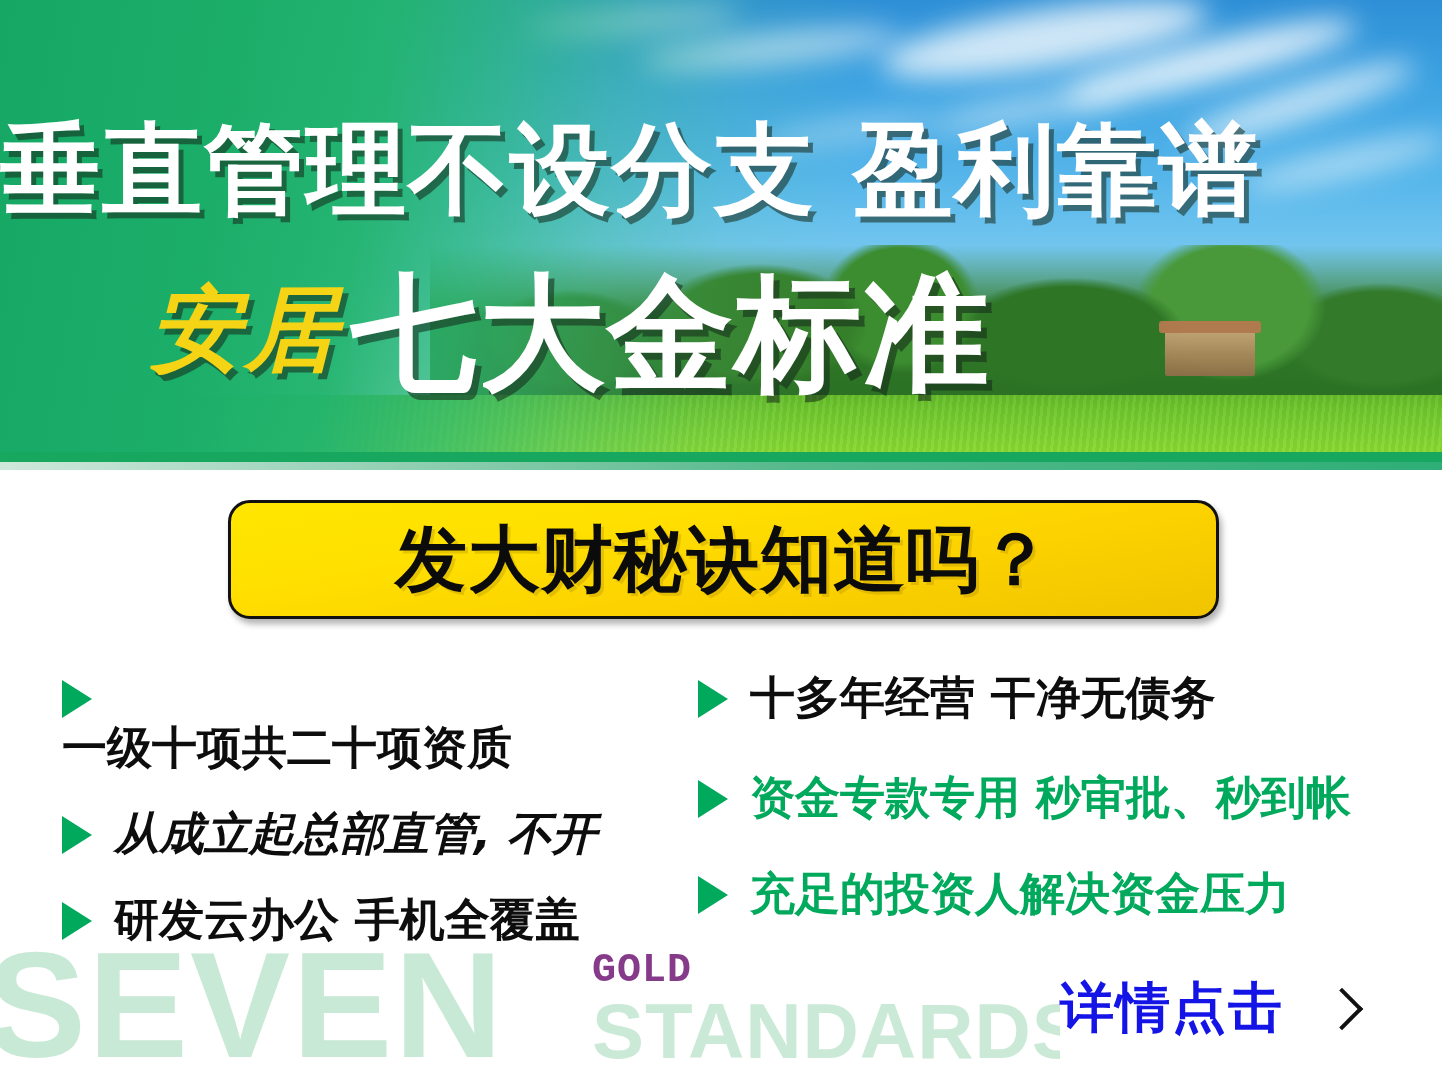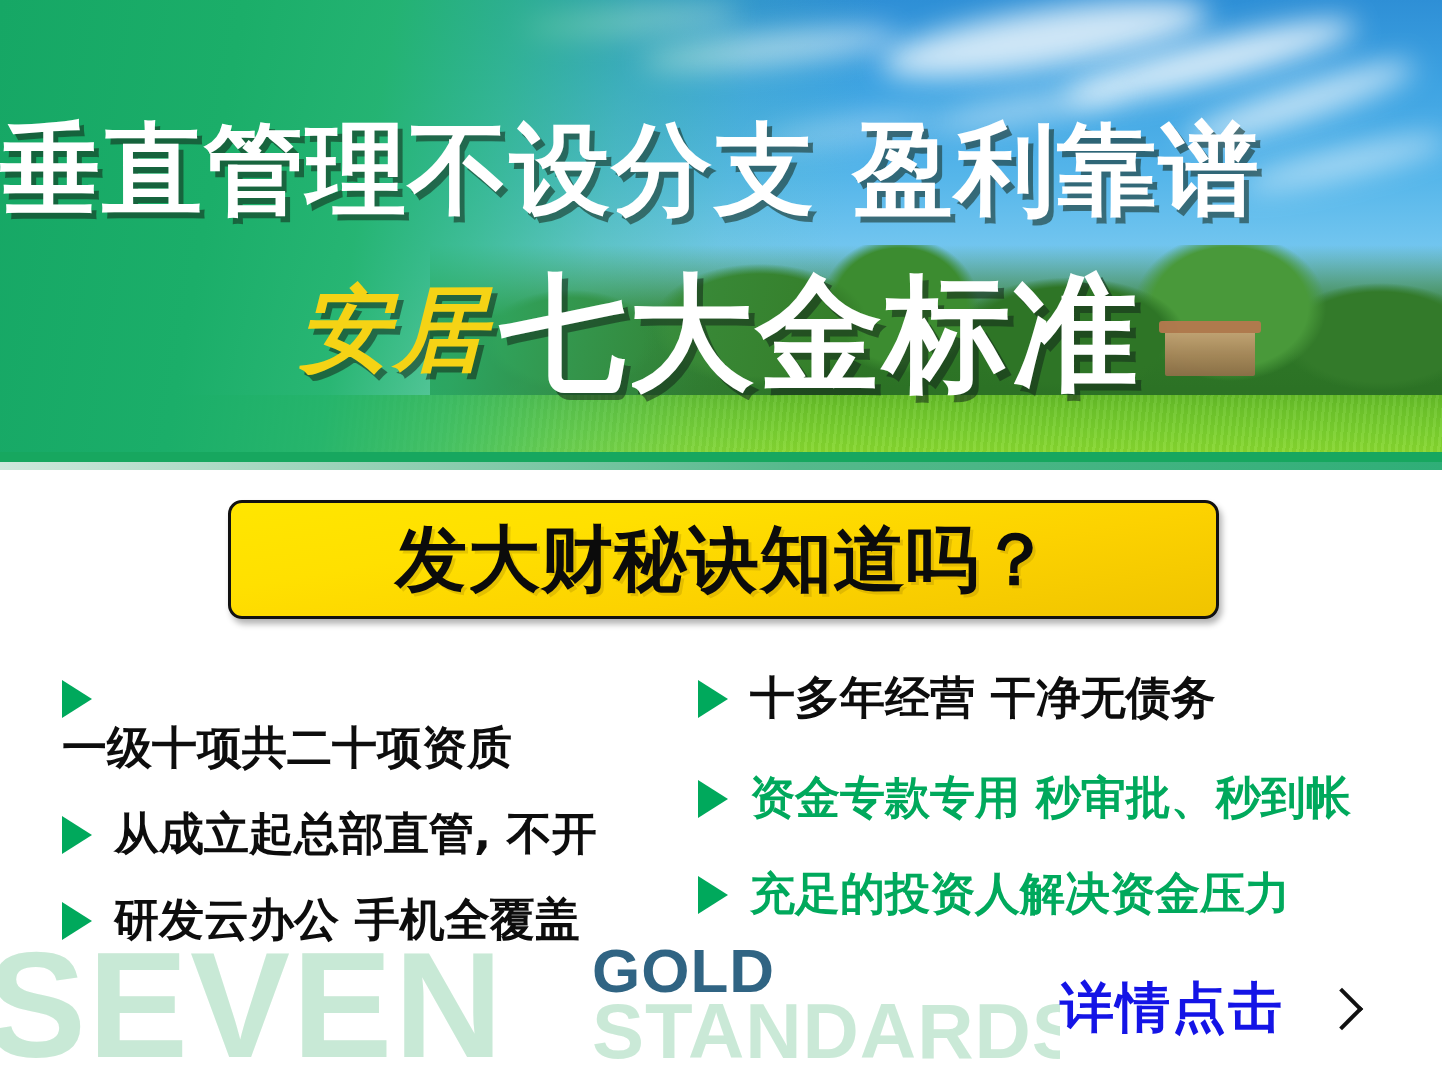--- a/index.html
+++ b/index.html
@@ -129,21 +129,21 @@
     line-height: 104px;
     font-weight: 700;
     color: #ffffff;
     letter-spacing: 2px;
     text-shadow: 5px 6px 0 rgba(20,40,25,0.55);
     white-space: nowrap;
   }
   .subline {
     position: absolute;
     left: 0; top: 272px; width: 1140px;
-    text-align: right;
+    text-align: center;
     white-space: nowrap;
     line-height: 124px;
   }
   .anju {
     display: inline-block;
     font-size: 92px;
     font-weight: 700;
     font-style: italic;
     color: #f5d315;
     letter-spacing: 4px;
@@ -161,21 +161,21 @@
     vertical-align: bottom;
     margin-left: 10px;
   }
 
   
   .ybanner {
     position: absolute;
     left: 228px; top: 500px;
     width: 985px; height: 113px;
     border: 3px solid #111111;
-    border-radius: 14px;
+    border-radius: 22px;
     background: linear-gradient(170deg, #ffe600 0%, #ffe000 30%, #fcd200 62%, #f0c400 100%);
     box-shadow: 3px 5px 6px rgba(0,0,0,0.30);
     display: flex;
     align-items: center;
     justify-content: center;
   }
   .ybanner-text {
     font-size: 72px;
     font-weight: 700;
     color: #0b0b0b;
@@ -218,21 +218,21 @@
   }
   .feat-line.green { color: #00a95c; }
   .hl {
     color: #00a95c;
     font-size: 53px;
     font-weight: 700;
   }
 
   
   .col-left .feat.r1 { margin-top: 8px; flex-direction: column; }
-  .col-left .feat.r2 { margin-top: 22px; }
+  .col-left .feat.r2 { margin-top: 22px; font-style: italic; }
   .col-left .feat.r3 { margin-top: 18px; justify-content: flex-end; }
   .col-right .feat.r1 { margin-top: 8px; }
   .col-right .feat.r2 { margin-top: 36px; }
   .col-right .feat.r3 { margin-top: 40px; }
 
   
   .watermark {
     position: absolute;
     left: 0; top: 948px;
     width: 1060px; height: 114px;
@@ -246,27 +246,27 @@
     font-weight: 700;
     color: #a8dcbd;
     opacity: .62;
     letter-spacing: 2px;
     line-height: 150px;
     font-family: "Liberation Sans", sans-serif;
   }
   .wm-gold {
     position: absolute;
     left: 592px; top: -8px;
-    font-size: 62px;
-    font-weight: 700;
-    color: #0c4a6e;
+    font-size: 40px;
+    font-weight: 700;
+    color: #701a75;
     opacity: .85;
     letter-spacing: 1px;
     line-height: 62px;
-    font-family: Liberation Sans, sans-serif;
+    font-family: Liberation Mono, monospace;
   }
   .wm-std {
     position: absolute;
     left: 592px; top: 44px;
     font-size: 78px;
     font-weight: 700;
     color: #a8dcbd;
     opacity: .60;
     letter-spacing: 1px;
     line-height: 78px;

